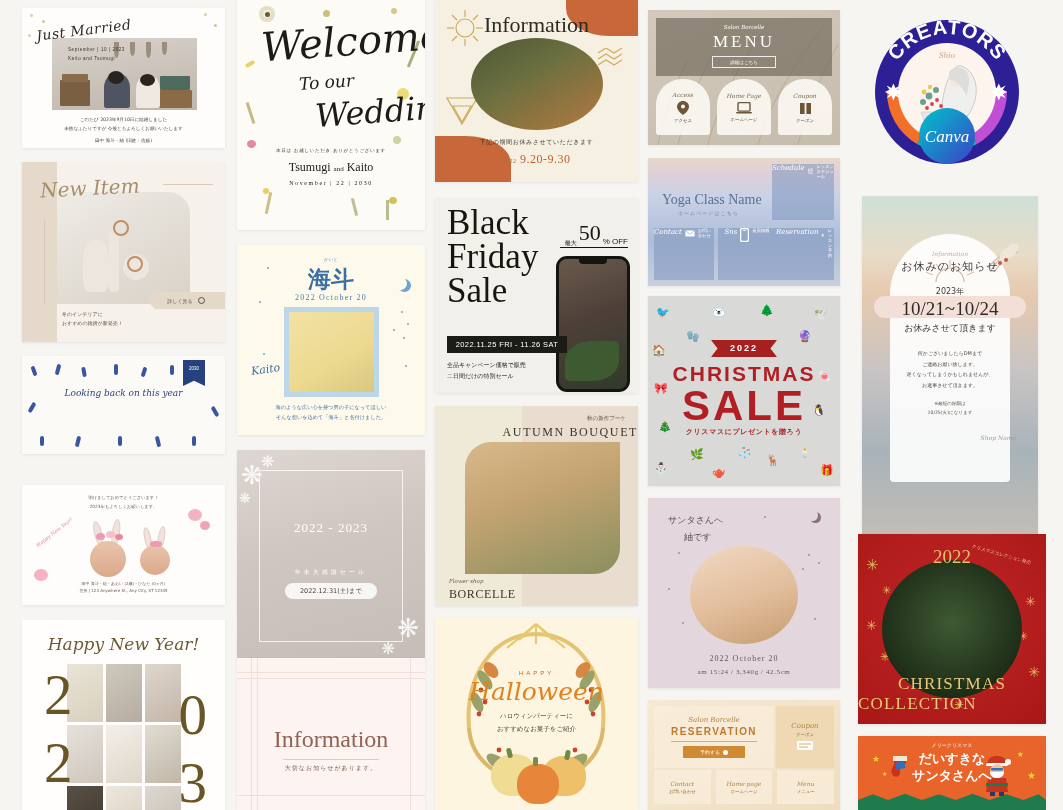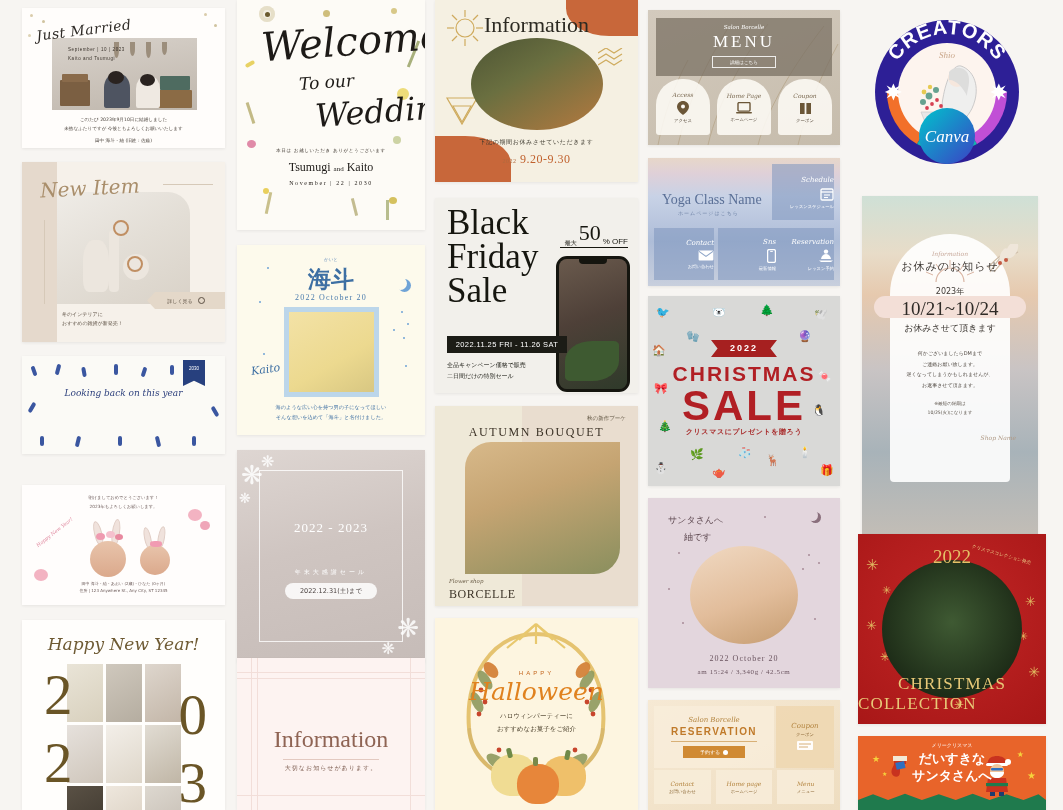--- a/index.html
+++ b/index.html
@@ -160,21 +160,21 @@
   #c-bf .bf-phone { position:absolute; right:8px; top:58px; width:74px; height:136px; border:3px solid #15150f;
       border-radius:11px; overflow:hidden; background:#2d2a26; }
   #c-bf .bf-phone .scr { position:absolute; inset:0; background:linear-gradient(160deg,#6a5a4d,#4e4038 45%,#2f3a2a); }
   #c-bf .bf-notch { position:absolute; left:50%; transform:translateX(-50%); top:0; width:28px; height:5px;
       background:#15150f; border-radius:0 0 4px 4px; }
 
   
   #c-autumn { left:435px; top:406px; width:203px; height:200px; background:#efe9d8; }
   #c-autumn .au-right { position:absolute; right:0; top:0; width:116px; height:100%; background:#e9ddcf; }
   #c-autumn .au-small { position:absolute; right:12px; top:9px; font-size:5.5px; color:#5a4f3c; }
-  #c-autumn .au-title { position:absolute; left:0; right:0; top:19px; text-align:center; font-size:12px;
+  #c-autumn .au-title { position:absolute; left:0; right:0; top:19px; text-align:right; font-size:12px;
       color:#3c3327; letter-spacing:1.6px; }
   #c-autumn .au-photo { position:absolute; left:30px; top:36px; width:155px; height:132px;
       background:linear-gradient(160deg,#d8b98a,#c5a472 40%,#8a8f5e); border-radius:26px 0 26px 0; }
   #c-autumn .au-fs { position:absolute; left:14px; top:172px; font-size:5.5px; color:#6a5c46; }
   #c-autumn .au-brand { position:absolute; left:14px; top:181px; font-size:12px; color:#3c3327;
       font-family:"Liberation Serif",serif; letter-spacing:.6px; }
 
   
   #c-hw { left:435px; top:618px; width:203px; height:192px; background:#fdf5e0; }
   #c-hw .hw-happy { position:absolute; left:0; right:0; top:52px; text-align:center; font-size:6px;
@@ -200,21 +200,21 @@
   #c-menu .m-tile .lb { font-size:4.4px; color:#55483a; }
 
   
   #c-yoga { left:648px; top:158px; width:192px; height:128px; background:#cbd8ea; }
   #c-yoga .y-bg { position:absolute; inset:0;
       background:linear-gradient(180deg,#e7d7c9 0%,#dfd0d8 12%,#c8d2e6 30%,#aebdd8 65%,#c8cfdd 100%); }
   #c-yoga .y-title { position:absolute; left:14px; top:34px; font-size:14px; color:#5a6f96;
       font-family:"Liberation Serif",serif; }
   #c-yoga .y-sub { position:absolute; left:30px; top:52px; font-size:5px; color:#6c80a4; letter-spacing:1px; }
   #c-yoga .y-tile { position:absolute; background:rgba(126,150,190,.55);
-      display:flex; flex-direction:column; align-items:flex-end; justify-content:center; gap:3px; }
+      display:flex; align-items:flex-start; justify-content:center; gap:3px; }
   #c-yoga .y-tile .sc { font-size:7px; color:#fff; }
   #c-yoga .y-tile .lb { font-size:4.3px; color:#fff; }
   #c-yoga .y-a { right:6px; top:6px; width:62px; height:56px; }
   #c-yoga .y-b { left:6px; bottom:6px; width:60px; height:52px; }
   #c-yoga .y-c { left:70px; bottom:6px; width:58px; height:52px; }
   #c-yoga .y-d { right:6px; bottom:6px; width:58px; height:52px; }
 
   
   #c-xsale { left:648px; top:296px; width:192px; height:190px; background:#d9d9d7; }
   #c-xsale .x-rib2 { position:absolute; left:50%; transform:translateX(-50%); top:44px; width:66px; height:17px;

